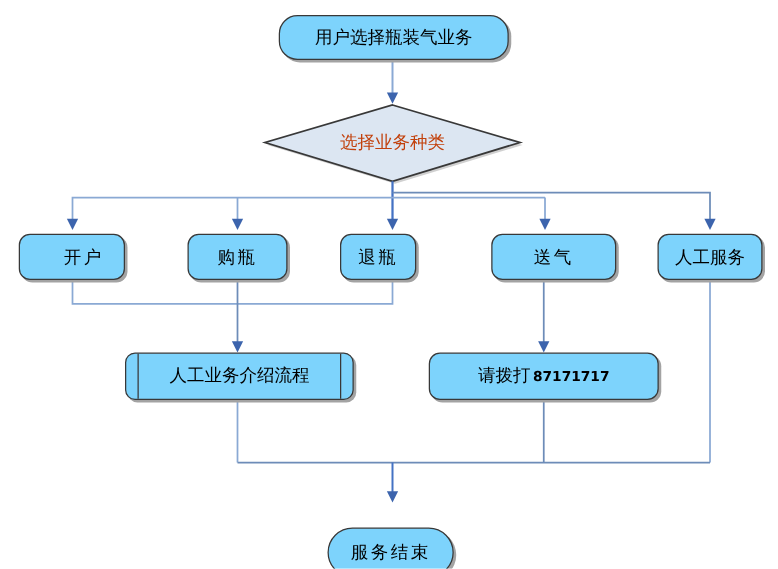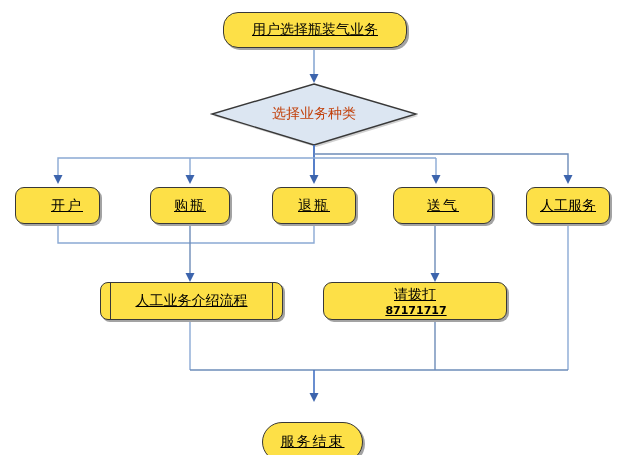--- a/index.html
+++ b/index.html
@@ -3,24 +3,24 @@
 <meta charset="utf-8">
 <style>
   html,body{margin:0;padding:0;background:#ffffff;}
   .canvas{
     position:relative;width:622px;height:455px;background:#ffffff;overflow:hidden;
     font-family:"DejaVu Serif", serif;
   }
   .wires{position:absolute;left:0;top:0;z-index:1;}
   .node{
     position:absolute;box-sizing:border-box;z-index:2;
-    background:#fde047;border:1.4px solid #383838;
+    background:#7dd3fc;border:1.4px solid #383838;
     box-shadow:2px 2px 0 #a3a3a3;
     display:flex;align-items:center;justify-content:center;
-    font-size:14px;color:#000;text-align:center;white-space:nowrap;text-decoration:underline;
+    font-size:14px;color:#000;text-align:center;white-space:nowrap;
   }
   .rounded{border-radius:9px;}
   .terminator-top{border-radius:15px;}
   .terminator-end{border-radius:20px;}
   .predef{border-radius:8px;}
   .predef .bar{
     position:absolute;top:0;bottom:0;width:1.4px;background:#383838;
   }
   .predef .bar.left{left:9px;}
   .predef .bar.right{right:9px;}
@@ -93,39 +93,39 @@
   </div>
 
   <div class="node rounded short-label" style="left:15px;top:187px;width:85px;height:37px;padding-left:19px;">
     <span>开户</span>
   </div>
 
   <div class="node rounded short-label" style="left:150px;top:187px;width:80px;height:37px;">
     <span>购瓶</span>
   </div>
 
-  <div class="node rounded short-label" style="left:272px;top:187px;width:84px;height:37px;">
+  <div class="node rounded short-label" style="left:272px;top:187px;width:61px;height:37px;">
     <span>退瓶</span>
   </div>
 
   <div class="node rounded short-label" style="left:393px;top:187px;width:100px;height:37px;">
     <span>送气</span>
   </div>
 
   <div class="node rounded" style="left:526px;top:187px;width:84px;height:37px;">
     <span>人工服务</span>
   </div>
 
   <div class="node predef" style="left:100px;top:282px;width:183px;height:38px;">
     <span class="bar left"></span>
     <span>人工业务介绍流程</span>
     <span class="bar right"></span>
   </div>
 
-  <div class="node rounded" style="left:323px;top:282px;width:184px;height:38px;flex-direction:column;">
+  <div class="node rounded" style="left:343px;top:282px;width:184px;height:38px;">
     <span>请拨打</span>
     <span class="phone">87171717</span>
   </div>
 
   <div class="node terminator-end short-label" style="left:262px;top:402px;width:101px;height:40px;margin-top:20px;">
     <span>服务结束</span>
   </div>
 
 </div>
 

